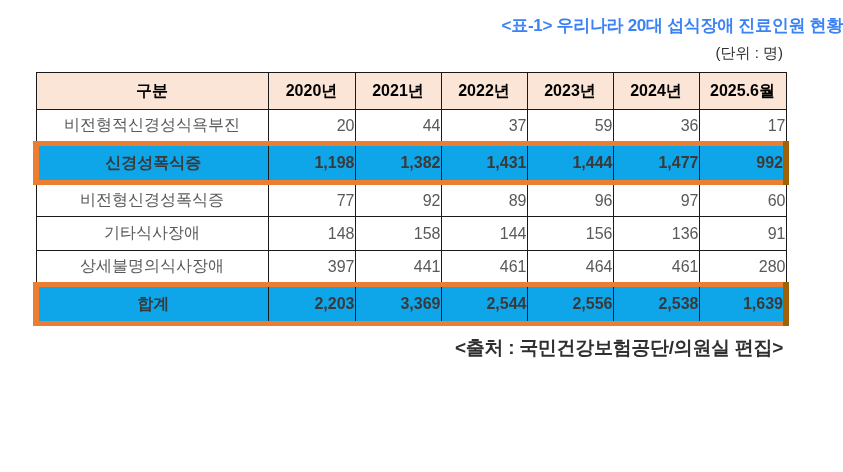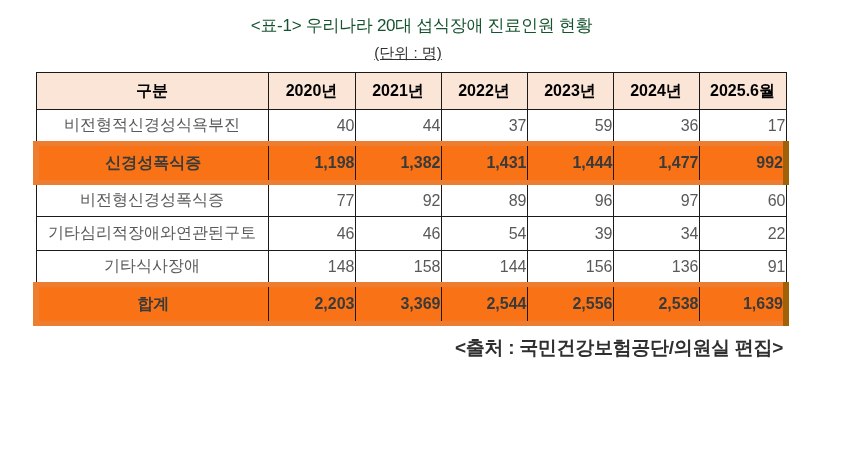--- a/index.html
+++ b/index.html
@@ -2,43 +2,43 @@
 <html><head>
 <meta charset="utf-8">
 <style>
   html,body{margin:0;padding:0;background:#ffffff;}
   body{font-family:"Liberation Sans","DejaVu Sans",sans-serif;}
   .page{
     width:843px;height:472px;background:#ffffff;position:relative;
     box-sizing:border-box;padding-top:14px;overflow:hidden;
   }
   .title{
-    text-align:center;font-size:17px;line-height:24px;color:#14532d;
-    font-weight:400;letter-spacing:-0.3px;
+    text-align:right;font-size:17px;line-height:24px;color:#3b82f6;
+    font-weight:700;letter-spacing:-0.3px;
   }
   .unit{
-    width:750px;margin:6px 0 9px 33px;text-align:center;
-    font-size:15px;color:#2f2f2f;text-decoration:underline;
+    width:750px;margin:6px 0 9px 33px;text-align:right;
+    font-size:15px;color:#2f2f2f;
   }
   table.stat{
     border-collapse:collapse;table-layout:fixed;width:750px;margin-left:33px;
   }
   table.stat th, table.stat td{
     border:1px solid #1a1a1a;padding:0;box-sizing:border-box;overflow:hidden;
     white-space:nowrap;
   }
   table.stat th{
     background:#FBE5D6;font-size:16px;font-weight:700;color:#000000;
     height:37px;text-align:center;
   }
   table.stat td{font-size:16px;color:#595959;height:34px;}
   td.label{text-align:center;}
   td.value{text-align:right;padding-right:13px;}
   tr.highlight td{
-    background:#f97316;font-weight:700;color:#3a3a3a;
+    background:#0ea5e9;font-weight:700;color:#3a3a3a;
     border-top:5px solid #ED7D31;border-bottom:5px solid #ED7D31;height:39px;
   }
   tr.highlight td:first-child{border-left:6px solid #ED7D31;}
   tr.highlight td:last-child{border-right:6px solid #a16207;}
   .source{
     width:750px;margin:9px 0 0 33px;text-align:right;
     font-size:19px;color:#2f2f2f;font-weight:600;letter-spacing:-0.3px;
   }
 </style>
 </head>
@@ -65,21 +65,21 @@
           <th>2021년</th>
           <th>2022년</th>
           <th>2023년</th>
           <th>2024년</th>
           <th>2025.6월</th>
         </tr>
     </thead>
     <tbody>
         <tr>
           <td class="label">비전형적신경성식욕부진</td>
-          <td class="value">40</td>
+          <td class="value">20</td>
           <td class="value">44</td>
           <td class="value">37</td>
           <td class="value">59</td>
           <td class="value">36</td>
           <td class="value">17</td>
         </tr>
         <tr class="highlight">
           <td class="label">신경성폭식증</td>
           <td class="value">1,198</td>
           <td class="value">1,382</td>
@@ -91,36 +91,36 @@
         <tr>
           <td class="label">비전형신경성폭식증</td>
           <td class="value">77</td>
           <td class="value">92</td>
           <td class="value">89</td>
           <td class="value">96</td>
           <td class="value">97</td>
           <td class="value">60</td>
         </tr>
         <tr>
-          <td class="label">기타심리적장애와연관된구토</td>
-          <td class="value">46</td>
-          <td class="value">46</td>
-          <td class="value">54</td>
-          <td class="value">39</td>
-          <td class="value">34</td>
-          <td class="value">22</td>
-        </tr>
-        <tr>
           <td class="label">기타식사장애</td>
           <td class="value">148</td>
           <td class="value">158</td>
           <td class="value">144</td>
           <td class="value">156</td>
           <td class="value">136</td>
           <td class="value">91</td>
+        </tr>
+        <tr>
+          <td class="label">상세불명의식사장애</td>
+          <td class="value">397</td>
+          <td class="value">441</td>
+          <td class="value">461</td>
+          <td class="value">464</td>
+          <td class="value">461</td>
+          <td class="value">280</td>
         </tr>
         <tr class="highlight">
           <td class="label">합계</td>
           <td class="value">2,203</td>
           <td class="value">3,369</td>
           <td class="value">2,544</td>
           <td class="value">2,556</td>
           <td class="value">2,538</td>
           <td class="value">1,639</td>
         </tr>

